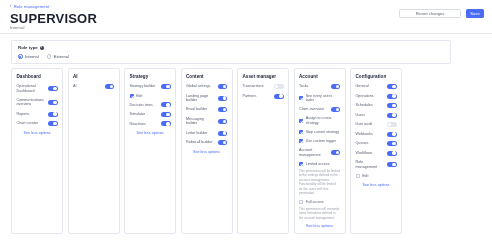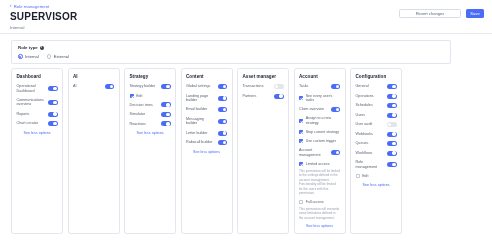--- a/index.html
+++ b/index.html
@@ -15,21 +15,21 @@
   
   .breadcrumb {
     position:absolute; left:10px; top:4px;
     display:flex; align-items:center; gap:2px;
     font-size:4.2px; color:#4a6cf7; letter-spacing:.1px;
   }
   .breadcrumb .bc-arrow { font-size:4.6px; line-height:1; color:#4a6cf7; }
 
   .page-title {
     position:absolute; left:10px; top:11px;
-    font-size:10px; font-weight:bold; color:#1b1f2e;
+    font-size:13px; font-weight:bold; color:#1b1f2e;
     letter-spacing:.2px;
   }
   .page-subtitle {
     position:absolute; left:10px; top:25px;
     font-size:4.3px; color:#6b7280;
   }
   .topbar-actions {
     position:absolute; right:8px; top:9px;
     display:flex; align-items:center; gap:5px;
   }

